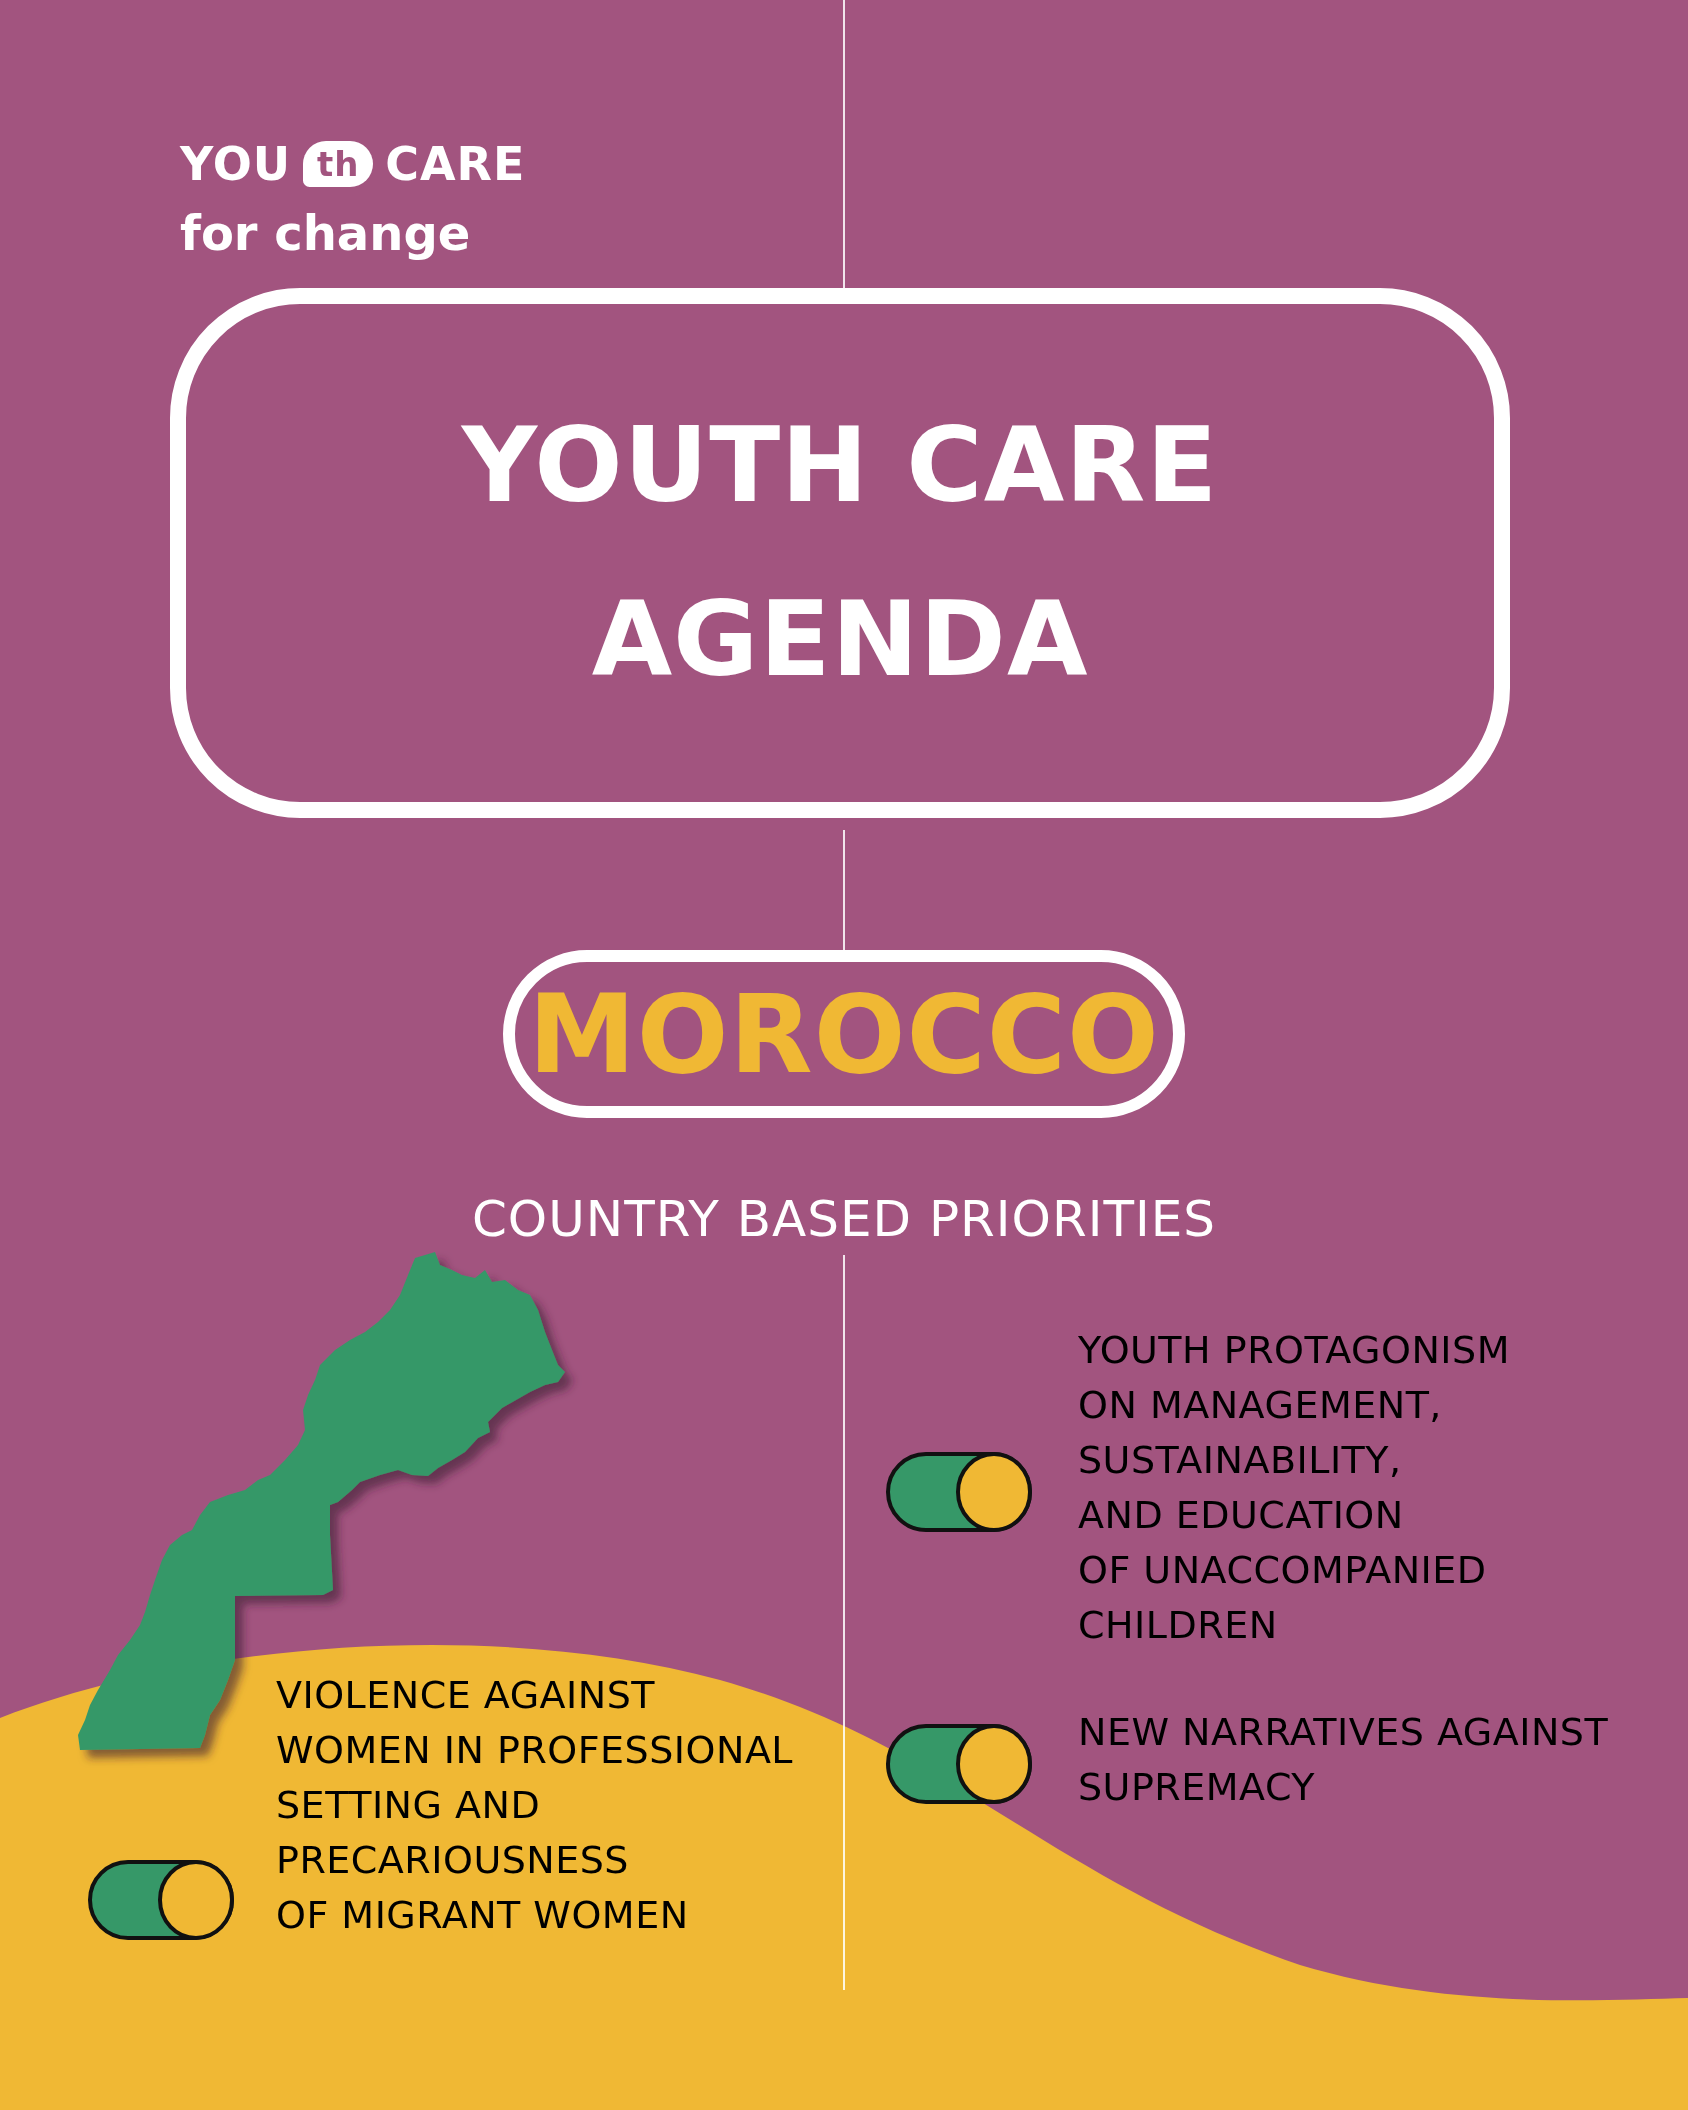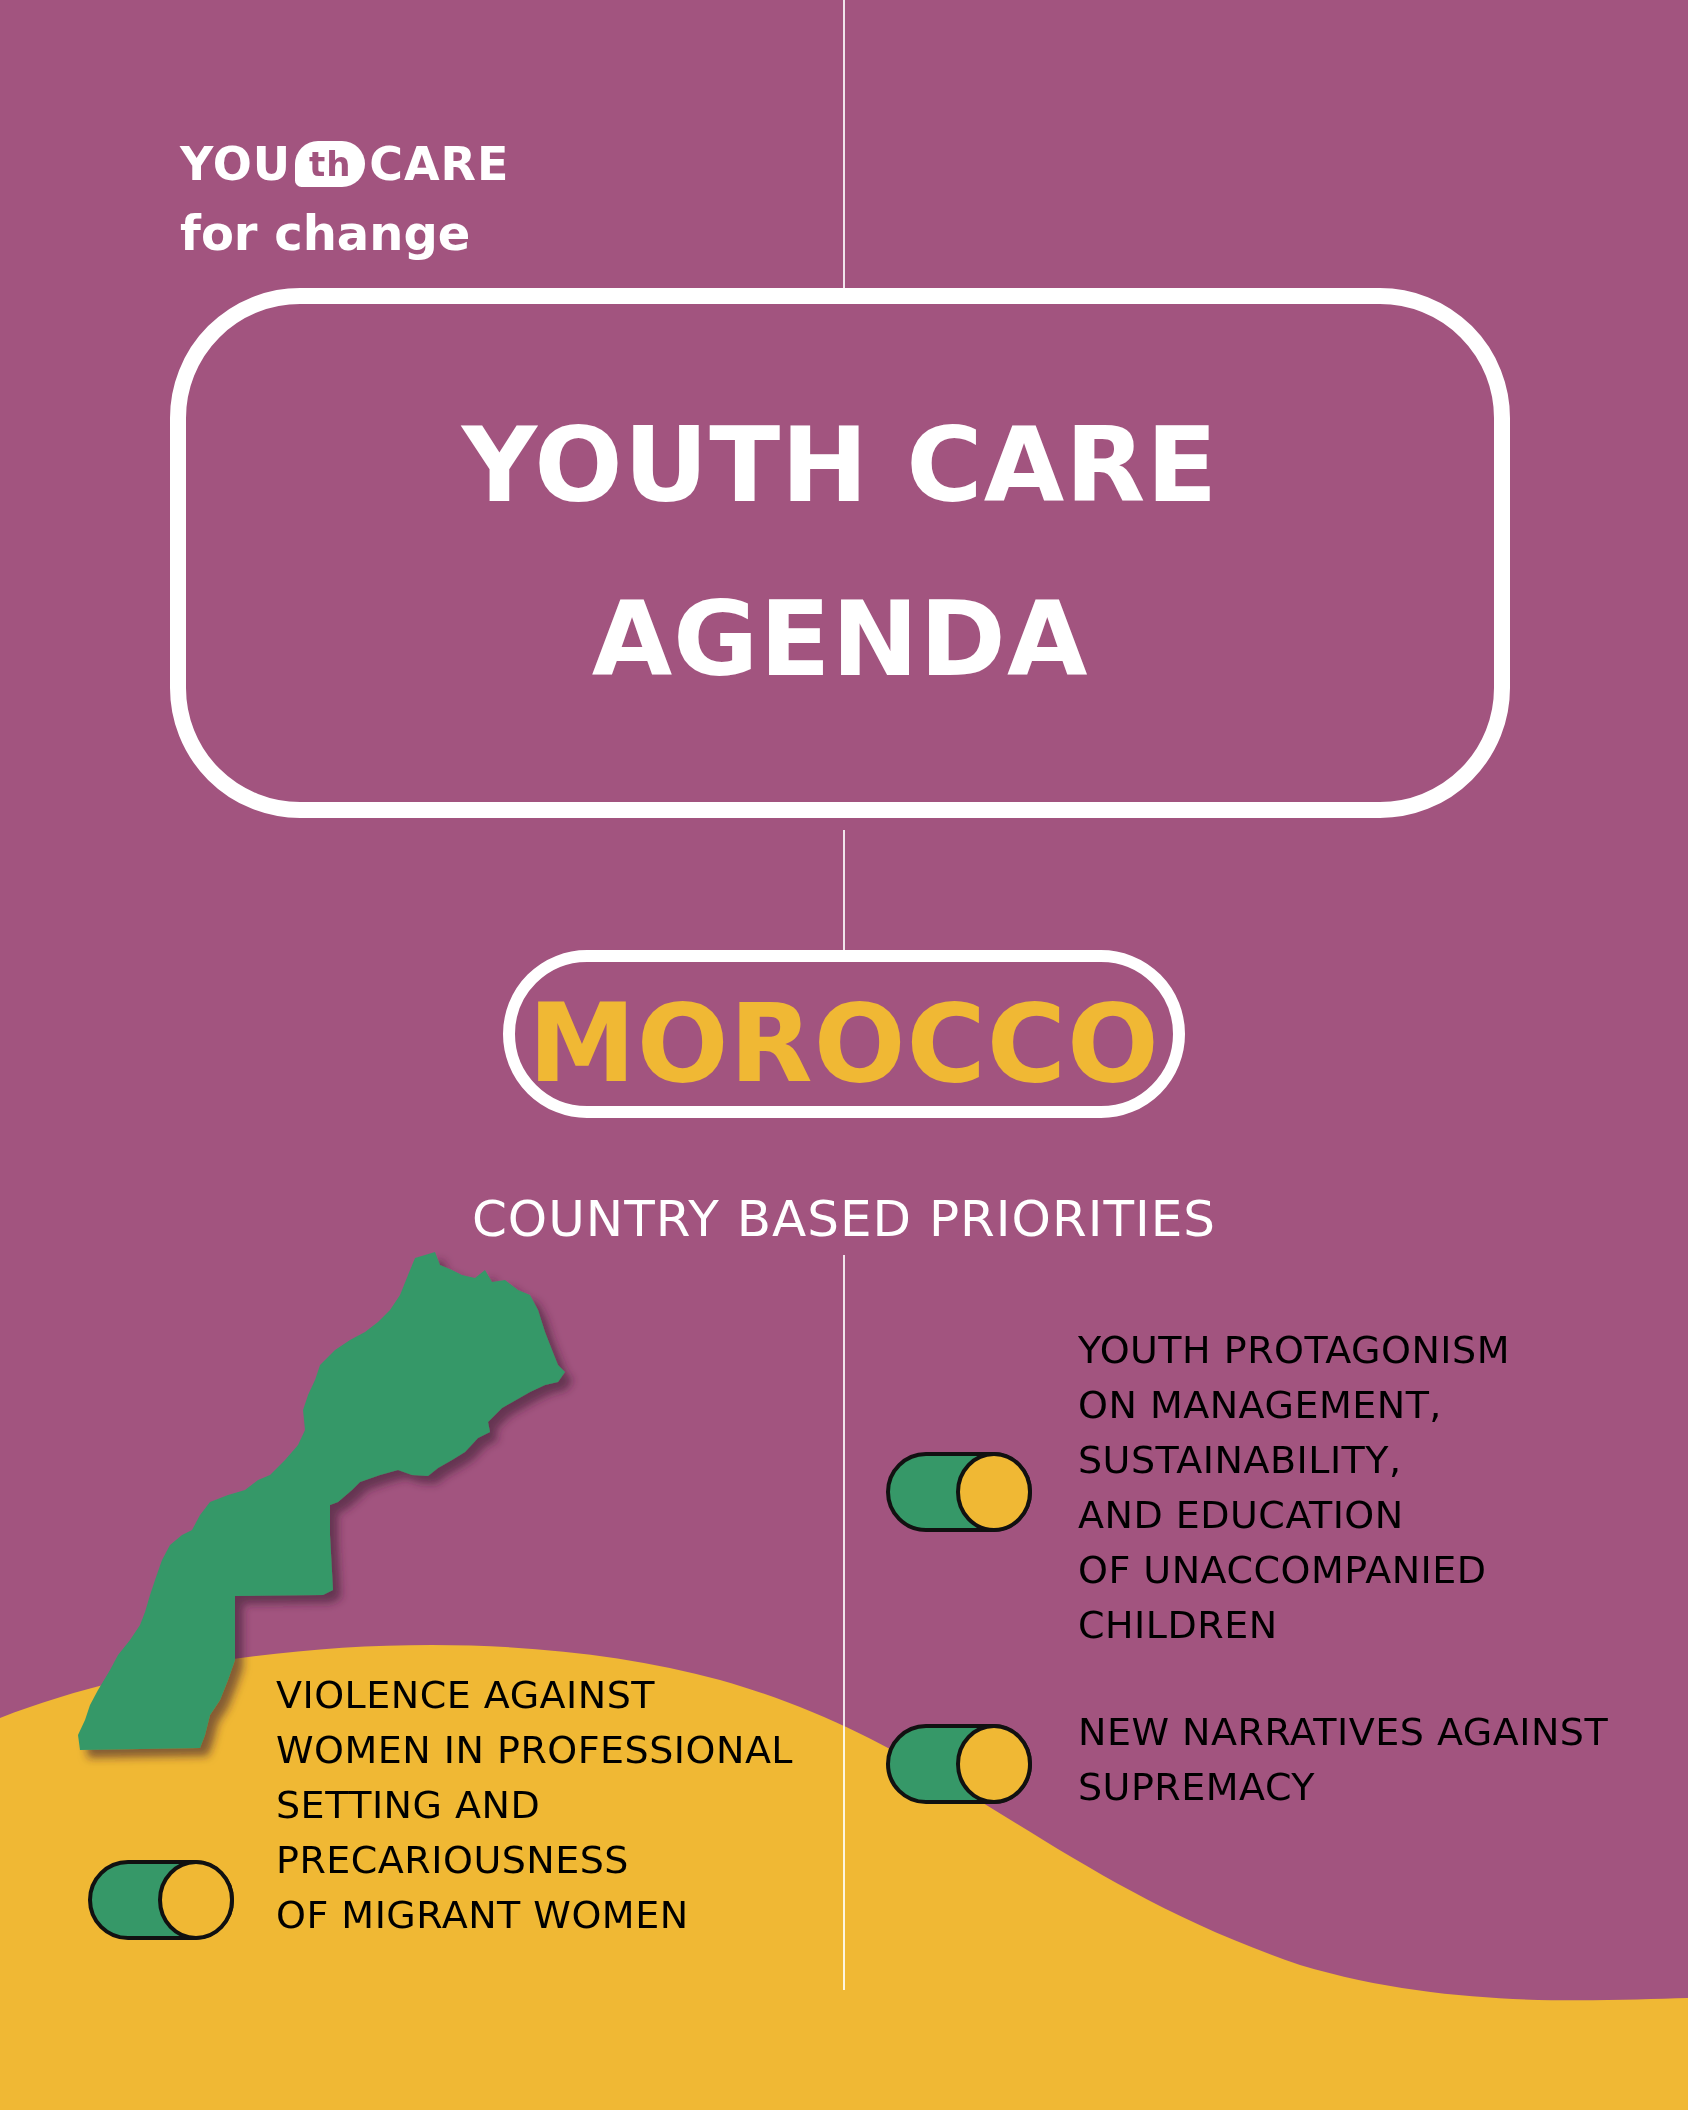--- a/index.html
+++ b/index.html
@@ -4,39 +4,39 @@
 <style>
   html, body { margin: 0; padding: 0; }
   body {
     width: 1688px; height: 2110px; position: relative; overflow: hidden;
     background: #a2547f;
     font-family: "DejaVu Sans", sans-serif;
   }
   .vline { position: absolute; left: 843px; width: 2px; background: #ffffff; opacity: 0.85; }
   .wave { position: absolute; left: 0; top: 0; width: 1688px; height: 2110px; }
   .logo { position: absolute; left: 180px; top: 125px; color: #fff; font-weight: bold; line-height: 1; }
-  .logo .row1 { font-size: 46px; letter-spacing: 1px; display: flex; align-items: center; }
+  .logo .row1 { font-size: 46px; letter-spacing: 1px; display: flex; align-items: center; gap: 8px; }
   .logo .row2 { font-size: 48px; margin-top: 6px; font-family: "DejaVu Sans", sans-serif; }
   .logo .bubble {
     display: inline-flex; align-items: center; justify-content: center;
     background: #ffffff; color: #a2547f; border-radius: 28px 28px 28px 8px;
     width: 70px; height: 46px; margin: 16px 4px; font-size: 34px;
   }
   .title-box {
     position: absolute; left: 170px; top: 288px; width: 1340px; height: 530px;
     border: 16px solid #fff; border-radius: 130px; box-sizing: border-box;
     display: flex; flex-direction: column; align-items: center; justify-content: center;
     background: #a2547f;
     gap: 28px;
   }
   .title-box .line { color: #fff; font-weight: bold; font-size: 104px; line-height: 1.4; letter-spacing: 1px; }
   .country-pill {
     position: absolute; left: 503px; top: 950px; width: 682px; height: 168px;
     border: 12px solid #fff; border-radius: 84px; box-sizing: border-box;
-    background: #a2547f; display: flex; align-items: flex-end; justify-content: center;
+    background: #a2547f; display: flex; align-items: center; justify-content: center;
   }
   .country-pill .name { color: #f0b834; font-weight: bold; font-size: 108px; letter-spacing: 1px; }
   .section-heading {
     position: absolute; left: 0; width: 1688px; top: 1190px; text-align: center;
     color: #fff; font-size: 50px; letter-spacing: 1px; background: transparent;
   }
   .section-heading span { background: #a2547f; padding: 0 10px; }
   .map { position: absolute; left: 60px; top: 1240px; }
   .priority { position: absolute; color: #000000; font-size: 38px; line-height: 55px; letter-spacing: 0.5px; }
   .toggle { position: absolute; width: 150px; height: 84px; }

